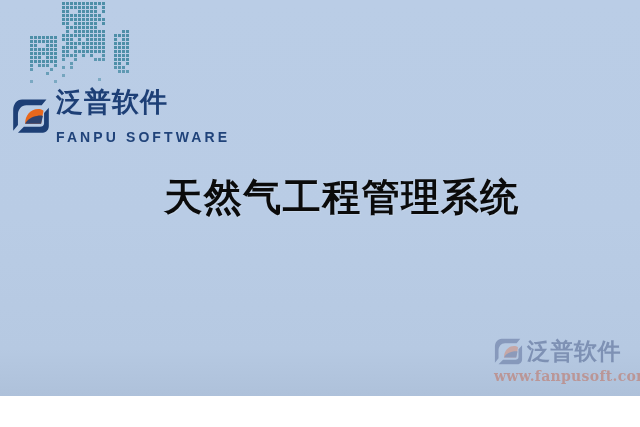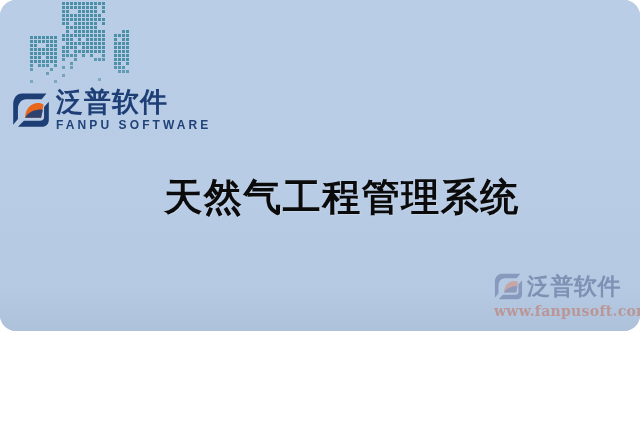--- a/index.html
+++ b/index.html
@@ -4,25 +4,24 @@
 <title>Fanpu Software Banner</title>
 <style>
   html, body {
     margin: 0;
     padding: 0;
     background: #ffffff;
   }
   #banner {
     position: relative;
     width: 640px;
-    height: 331px;
+    height: 396px;
     overflow: hidden;
     background: #b9cce5;
     font-family: "DejaVu Sans", "Liberation Sans", sans-serif;
-    border-radius: 16px;
     -webkit-font-smoothing: antialiased;
   }
   
   #bg-tint {
     position: absolute;
     inset: 0;
     background: linear-gradient(180deg,
       #bacde6 0%,
       #b9cce5 55%,
       #b6c9e2 88%,
@@ -58,25 +57,25 @@
   }
   .logo-cn {
     font-size: 27px;
     font-weight: 700;
     color: #1d3f76;
     letter-spacing: 1px;
     line-height: 1.05;
     font-family: "DejaVu Sans", "Liberation Sans", sans-serif;
   }
   .logo-en {
-    font-size: 12px;
+    font-size: 14px;
     font-weight: 600;
     color: #20437a;
     letter-spacing: 3.1px;
-    margin-top: 3px;
+    margin-top: 14px;
     font-family: "Liberation Sans", sans-serif;
   }
 
   
   #headline {
     position: absolute;
     left: 0;
     right: 0;
     top: 170px;
     text-align: center;

